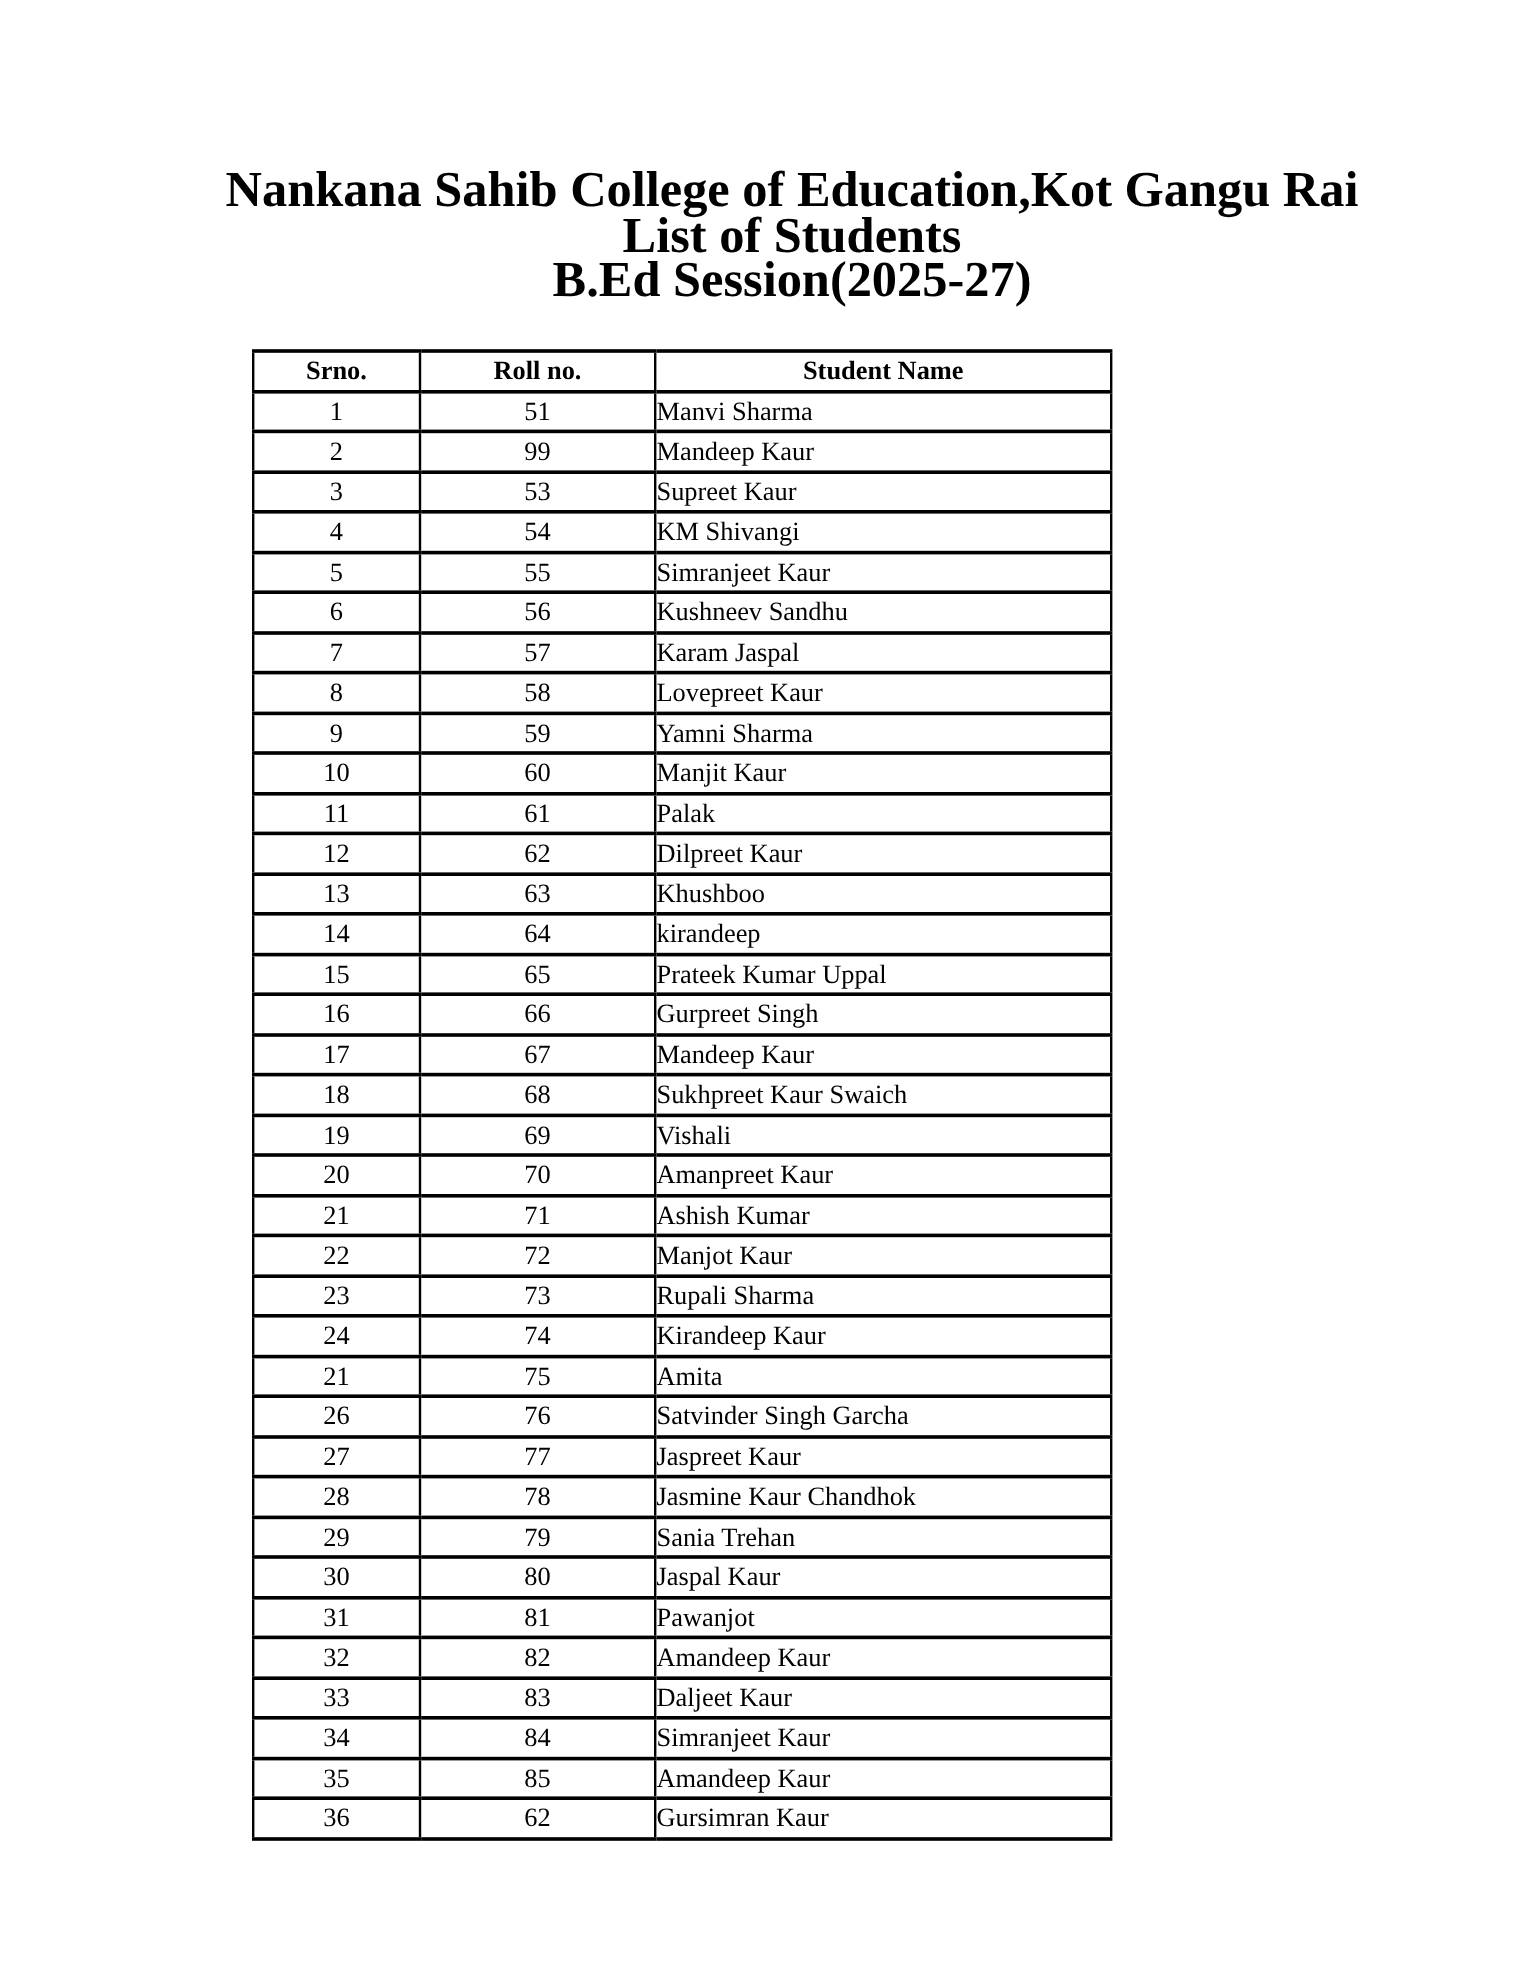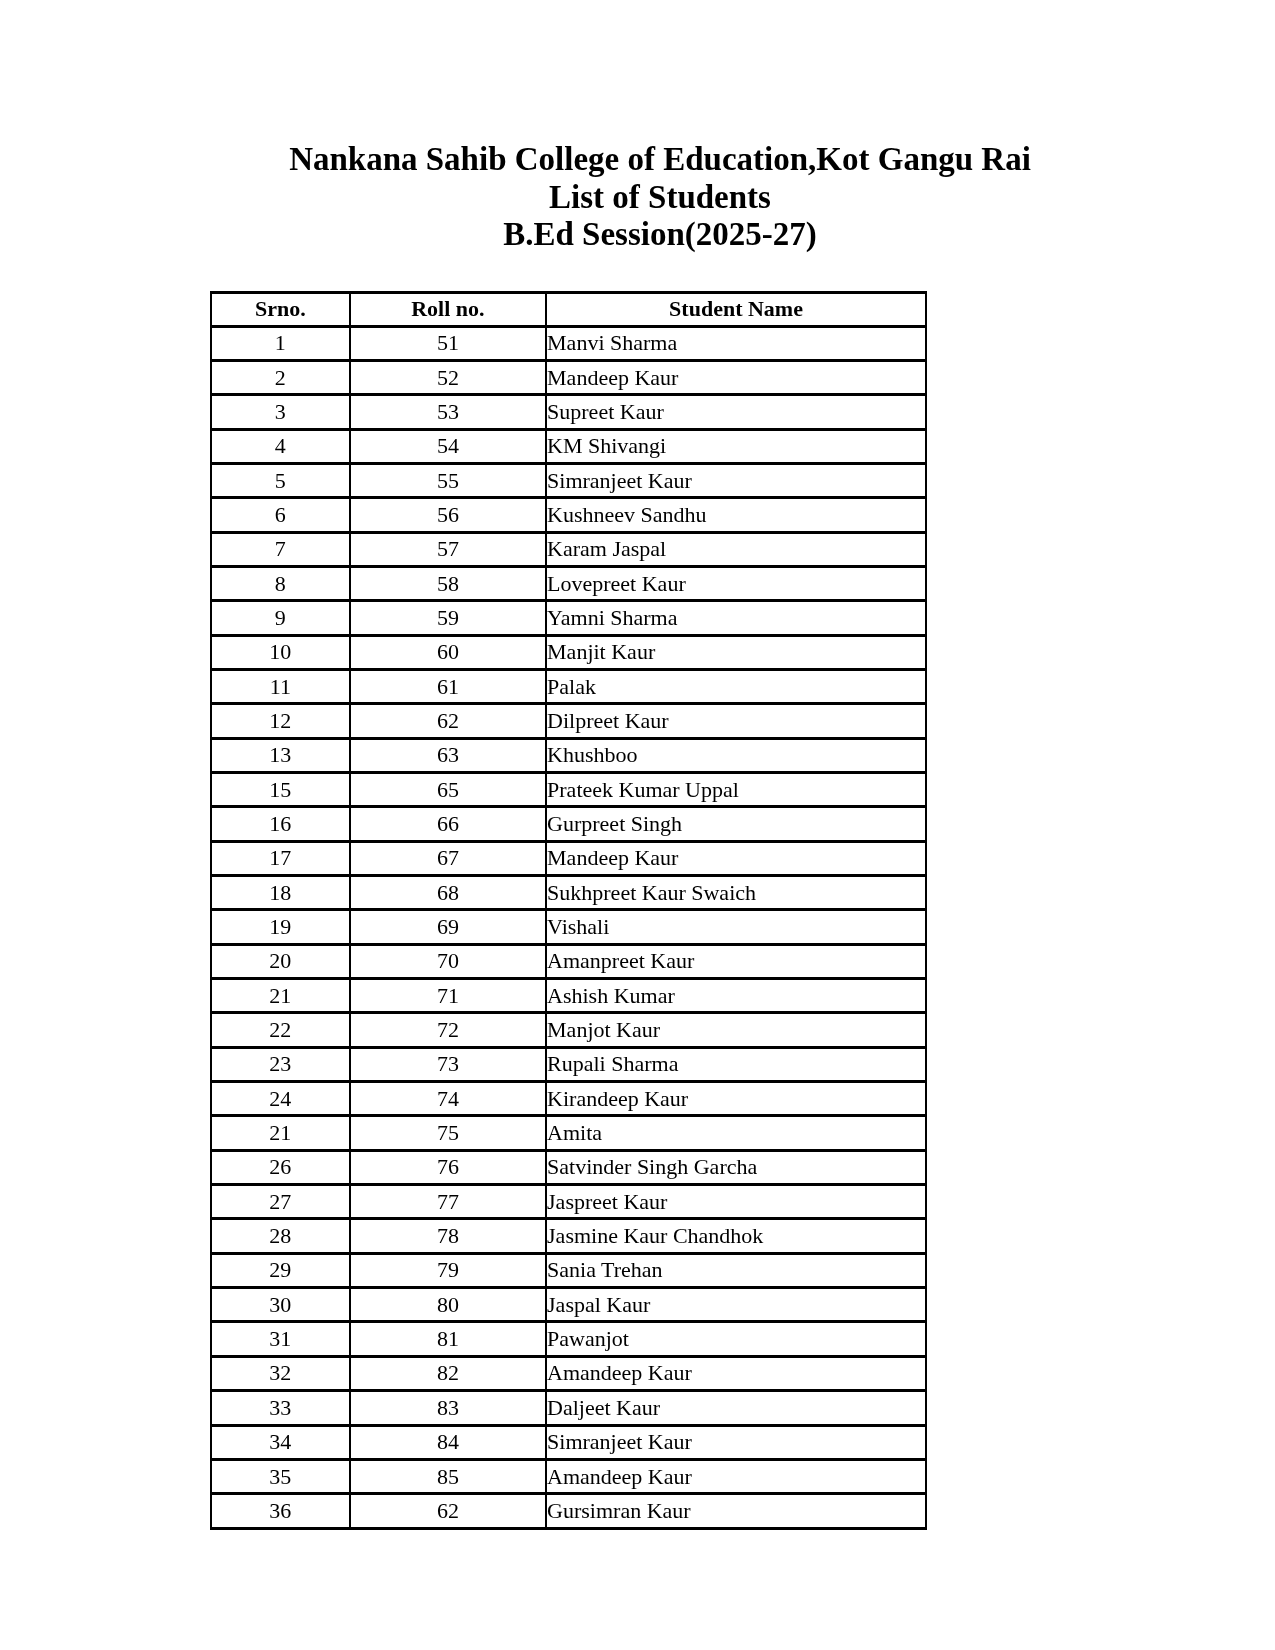--- a/index.html
+++ b/index.html
@@ -16,21 +16,21 @@
     color: #000000;
     overflow: hidden;
   }
   .heading {
     position: absolute;
     top: 141px;
     left: 45px;
     width: 1230px;
     text-align: center;
     font-weight: bold;
-    font-size: 33px;
+    font-size: 42px;
     line-height: 37.5px;
     white-space: nowrap;
   }
   table.students {
     position: absolute;
     top: 291px;
     left: 210px;
     width: 717px;
     height: 1239px;
     border-collapse: collapse;
@@ -84,21 +84,21 @@
       </tr>
     </thead>
     <tbody>
         <tr>
           <td class="col-srno">1</td>
           <td class="col-roll">51</td>
           <td class="col-name">Manvi Sharma</td>
         </tr>
         <tr>
           <td class="col-srno">2</td>
-          <td class="col-roll">52</td>
+          <td class="col-roll">99</td>
           <td class="col-name">Mandeep Kaur</td>
         </tr>
         <tr>
           <td class="col-srno">3</td>
           <td class="col-roll">53</td>
           <td class="col-name">Supreet Kaur</td>
         </tr>
         <tr>
           <td class="col-srno">4</td>
           <td class="col-roll">54</td>
@@ -143,20 +143,25 @@
           <td class="col-srno">12</td>
           <td class="col-roll">62</td>
           <td class="col-name">Dilpreet Kaur</td>
         </tr>
         <tr>
           <td class="col-srno">13</td>
           <td class="col-roll">63</td>
           <td class="col-name">Khushboo</td>
         </tr>
         <tr>
+          <td class="col-srno">14</td>
+          <td class="col-roll">64</td>
+          <td class="col-name">kirandeep</td>
+        </tr>
+        <tr>
           <td class="col-srno">15</td>
           <td class="col-roll">65</td>
           <td class="col-name">Prateek Kumar Uppal</td>
         </tr>
         <tr>
           <td class="col-srno">16</td>
           <td class="col-roll">66</td>
           <td class="col-name">Gurpreet Singh</td>
         </tr>
         <tr>

